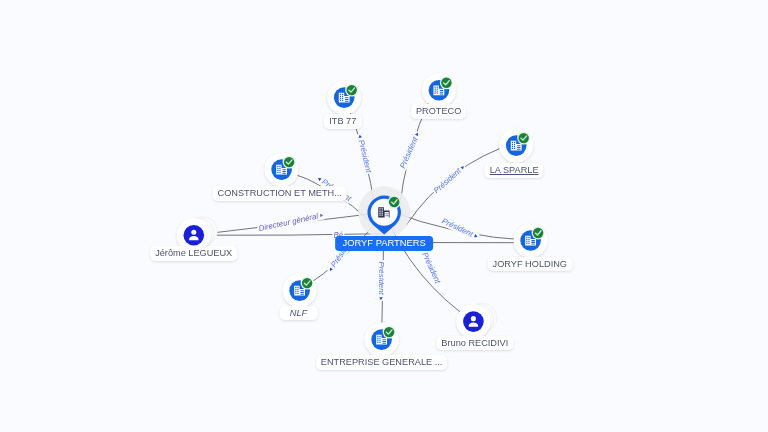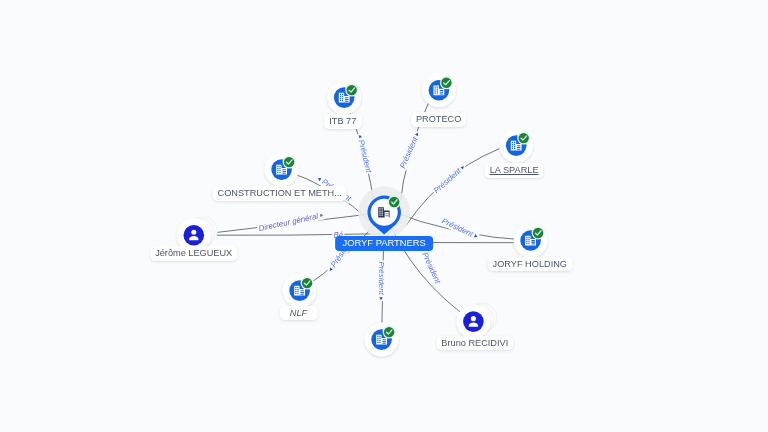--- a/index.html
+++ b/index.html
@@ -229,22 +229,23 @@
         </g>
         <g>
           <circle cx="394.2" cy="202" r="6.55" fill="#e4f5e9"></circle>
           <circle cx="394.2" cy="202" r="5.25" fill="#1e8039"></circle>
           <path d="M391.46999999999997,202.105 L393.5175,203.995 L397.14,199.795" fill="none" stroke="#c8ecd3" stroke-width="1.365" stroke-linecap="round" stroke-linejoin="round"></path>
         </g>
       </g>
     </svg>
   <div id="labels">
       <div class="nodelabel" style="left: 342.8px; top: 114.2px;">ITB 77</div>
-      <div class="nodelabel" style="left: 438.6px; top: 104.4px; margin-top: 8px;">PROTECO</div>
+      <div class="nodelabel" style="left: 438.6px; top: 104.4px;">PROTECO</div>
       <div class="nodelabel" style="left: 514.1px; top: 163.2px; text-decoration: underline;">LA SPARLE</div>
       <div class="nodelabel" style="left: 529.8px; top: 256.8px;">JORYF HOLDING</div>
       <div class="nodelabel" style="left: 474.8px; top: 335.9px;">Bruno RECIDIVI</div>
+      <div class="nodelabel" style="left: 381.6px; top: 355.2px;">ENTREPRISE GENERALE ...</div>
       <div class="nodelabel" style="left: 298.5px; top: 305.6px; font-style: italic;">NLF</div>
       <div class="nodelabel" style="left: 193.7px; top: 246px;">Jérôme LEGUEUX</div>
       <div class="nodelabel" style="left: 279.7px; top: 186px; text-align: center;">CONSTRUCTION ET METH...</div>
       <div class="centerlabel" style="left: 384.2px; top: 235.9px;">JORYF PARTNERS</div>
     </div>
 </div>
 
 </body></html>

